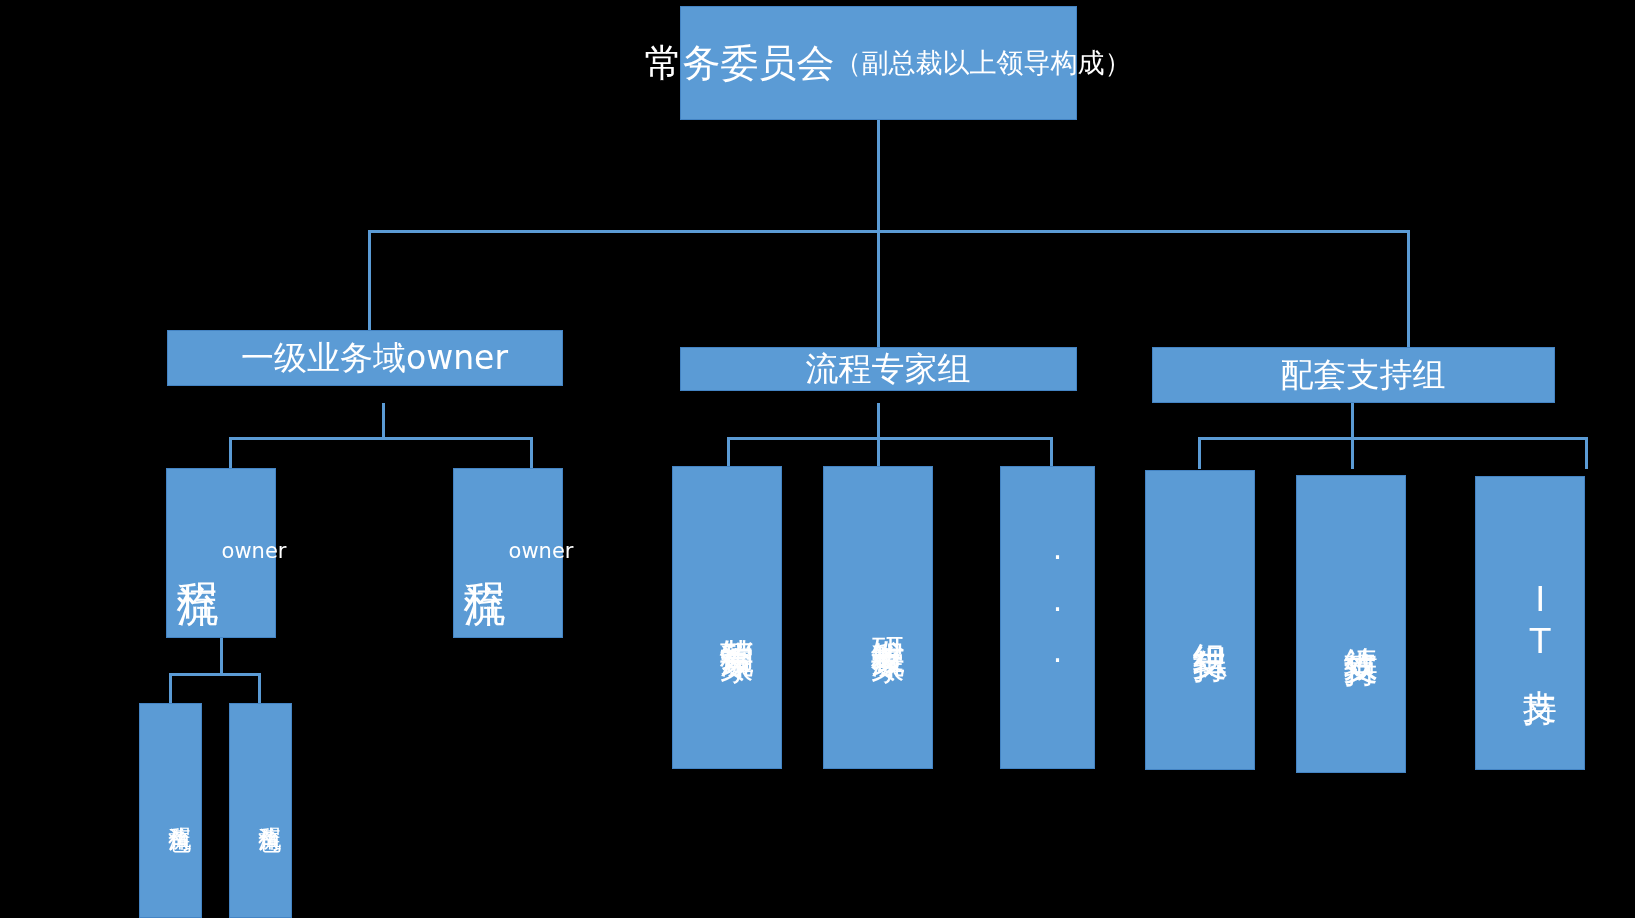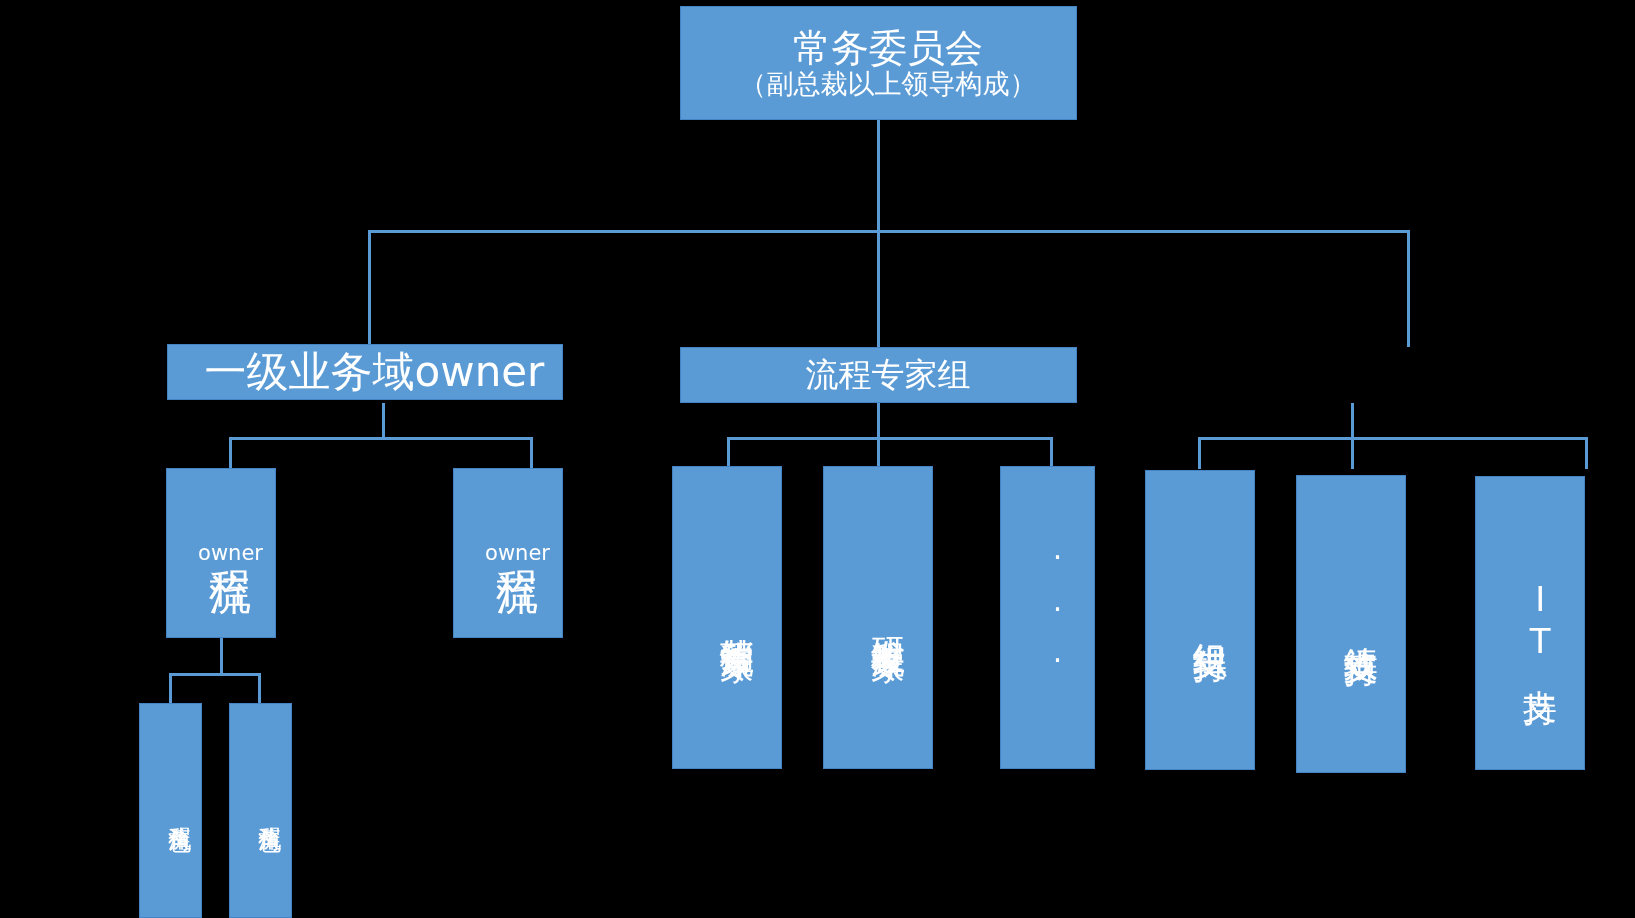--- a/index.html
+++ b/index.html
@@ -17,21 +17,21 @@
     background: #000000;
     overflow: hidden;
   }
   .node {
     position: absolute;
     background: #5B9BD5;
     border: 1px solid #4484C4;
     box-sizing: border-box;
     color: #FFFFFF;
     display: flex;
-    flex-direction: column;
+    flex-direction: row;
     align-items: center;
     justify-content: center;
     text-align: center;
     line-height: 1.12;
     font-weight: 400;
     padding-left: 19px;
   }
   .node .line-main {
     display: block;
     white-space: nowrap;
@@ -78,28 +78,31 @@
   </div>
 
   <div class="connector v" style="left:877px; top:120px; width:3px; height:112px;"></div>
 
   <div class="connector h" style="left:368px; top:230px; width:1042px; height:3px;"></div>
 
   <div class="connector v" style="left:368px; top:230px; width:3px; height:117px;"></div>
   <div class="connector v" style="left:877px; top:230px; width:3px; height:117px;"></div>
   <div class="connector v" style="left:1407px; top:230px; width:3px; height:117px;"></div>
 
-  <div class="node" style="left:167px; top:344px; width:396px; height:56px; font-size:42px;align-items:center;">
+  <div class="node" style="left:167px; top:330px; width:396px; height:56px; font-size:33px;align-items:center;">
     <span class="line-main">一级业务域owner</span>
   </div>
 
-  <div class="node" style="left:680px; top:347px; width:397px; height:56px; font-size:33px;">
+  <div class="node" style="left:680px; top:347px; width:397px; height:44px; font-size:33px;">
     <span class="line-main">流程专家组</span>
   </div>
 
+  <div class="node" style="left:1152px; top:347px; width:403px; height:56px; font-size:33px;">
+    <span class="line-main">配套支持组</span>
+  </div>
 
   <div class="connector v" style="left:382px; top:403px; width:3px; height:37px;"></div>
   <div class="connector h" style="left:229px; top:437px; width:304px; height:3px;"></div>
   <div class="connector v" style="left:229px; top:437px; width:3px; height:33px;"></div>
   <div class="connector v" style="left:530px; top:437px; width:3px; height:33px;"></div>
 
   <div class="node" style="left:166px; top:468px; width:110px; height:170px; font-size:42px; padding-bottom:4px;">
     <span class="line-main" style="writing-mode:vertical-rl; text-orientation:upright; letter-spacing:0.04em;">流程</span>
     <span class="line-sub" style="font-size:21px; margin-top:2px;">owner</span>
   </div>

